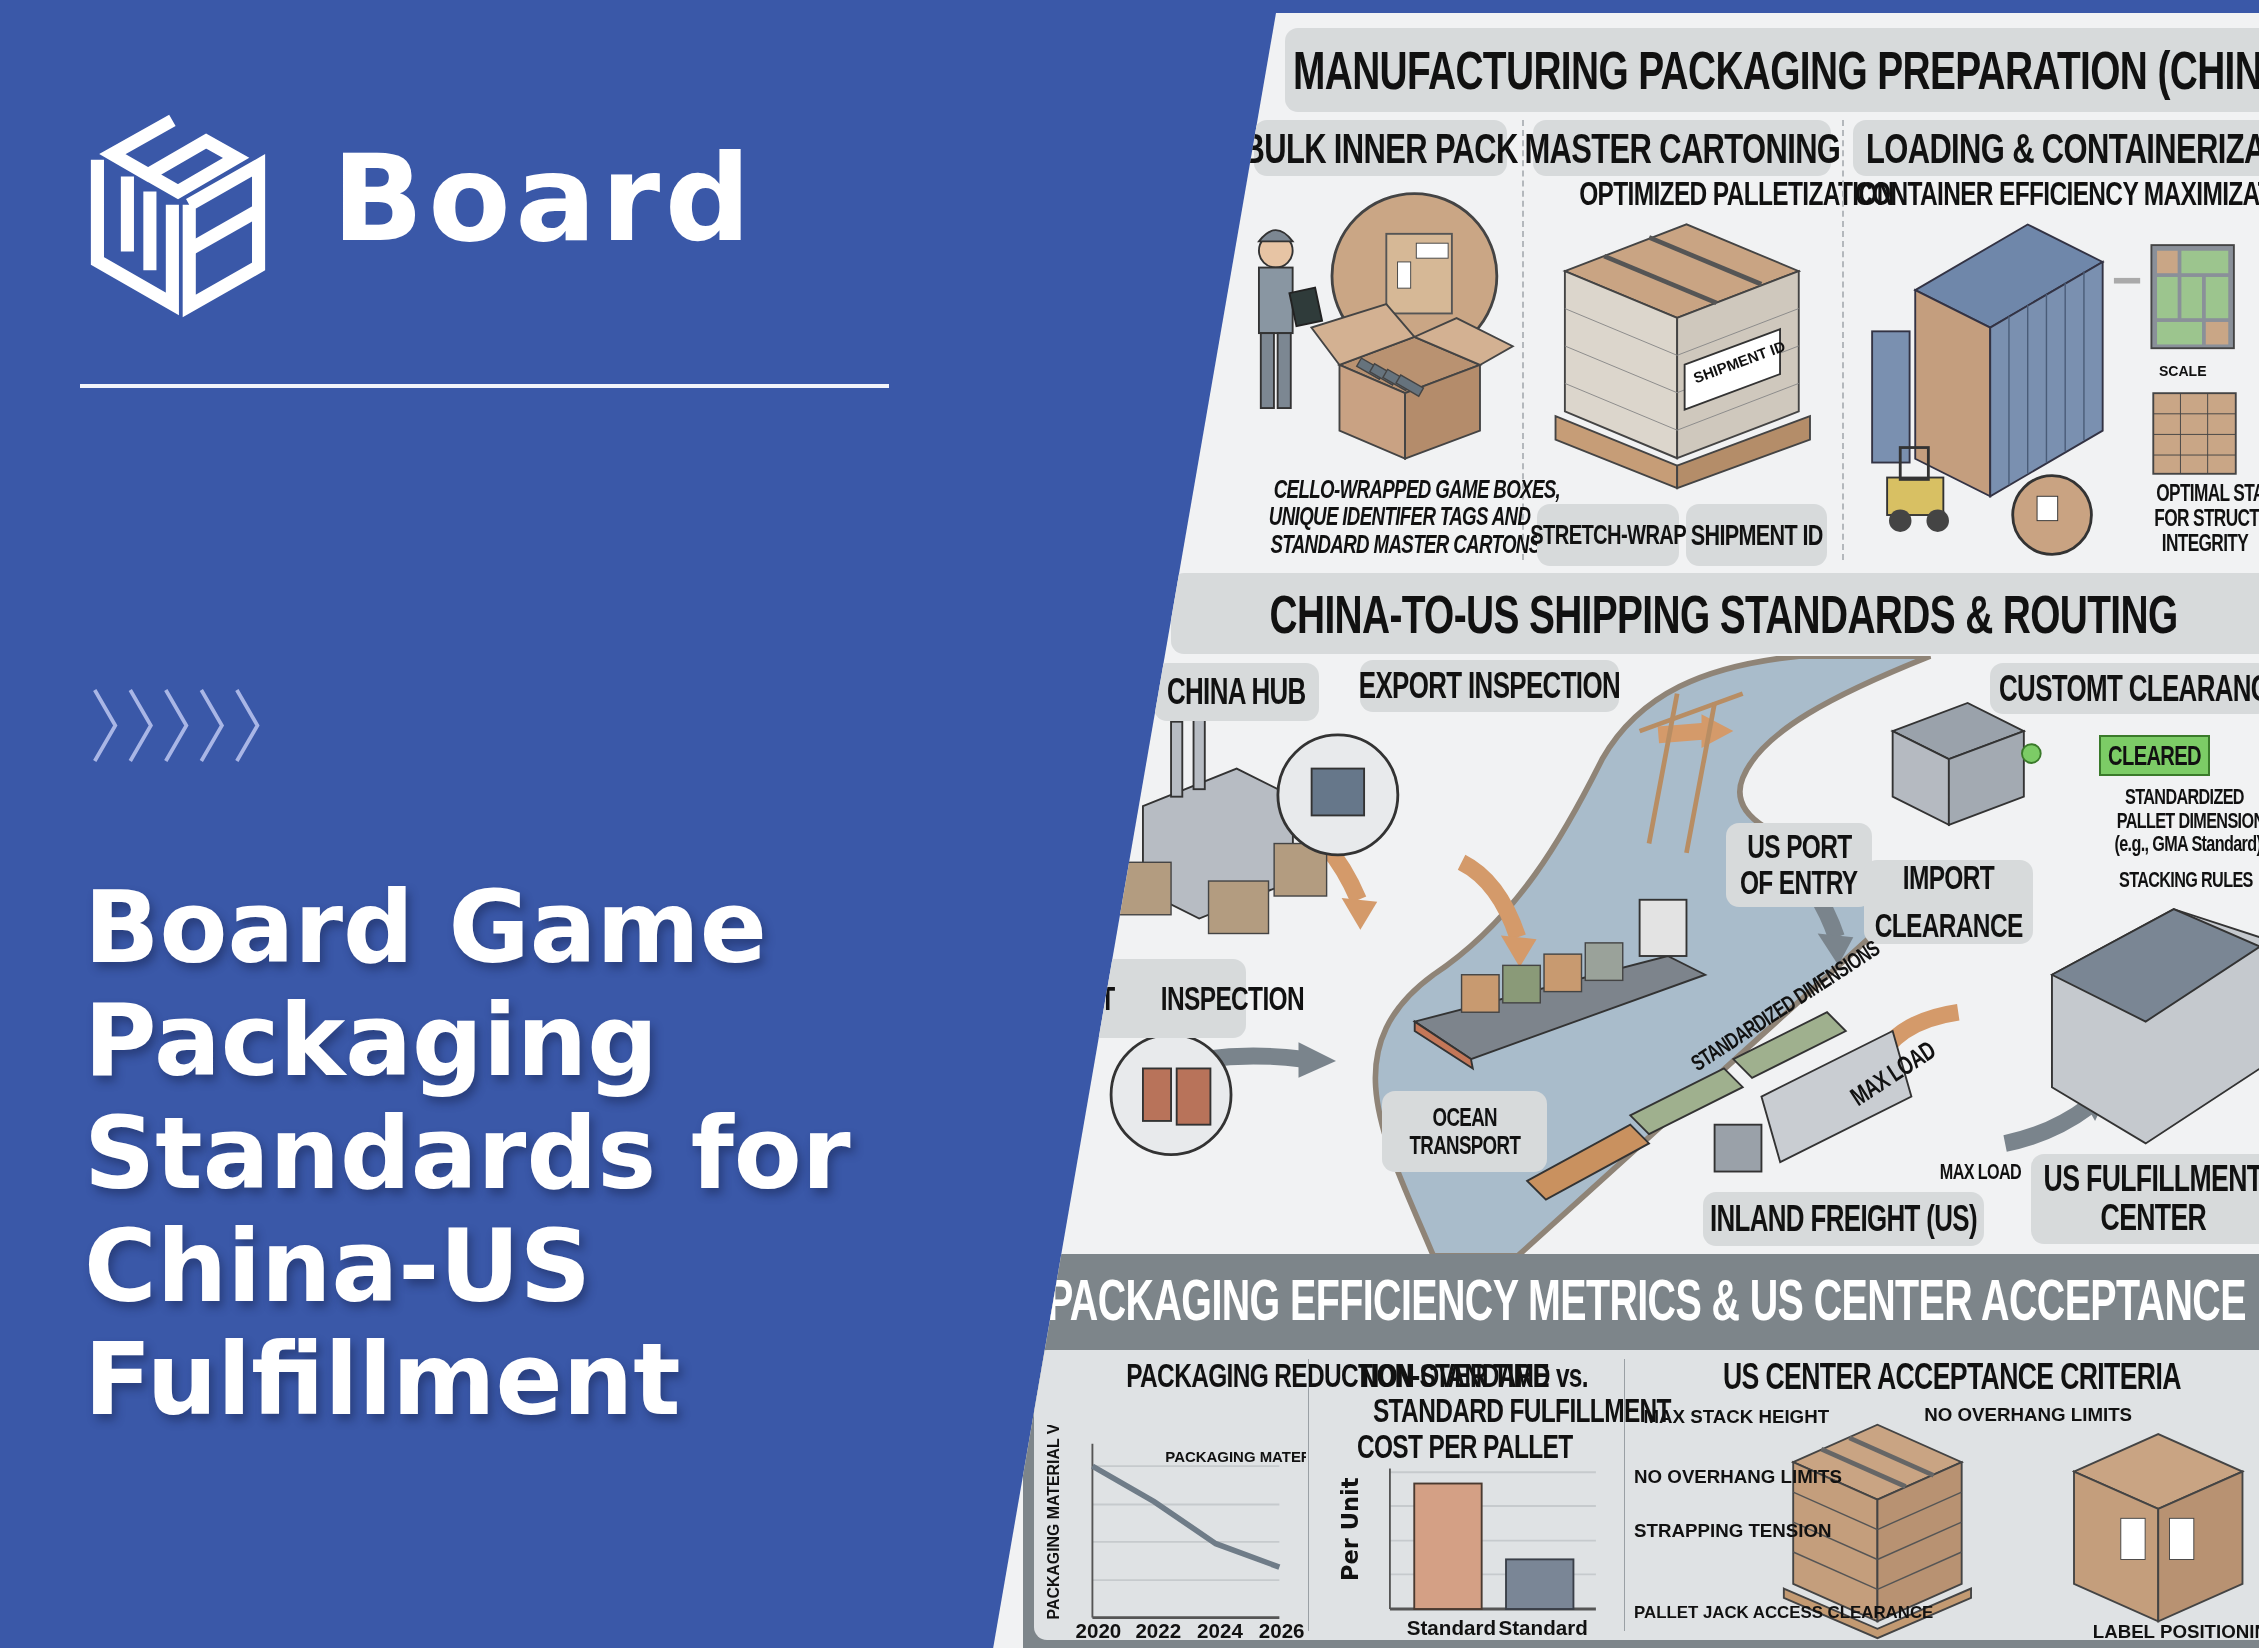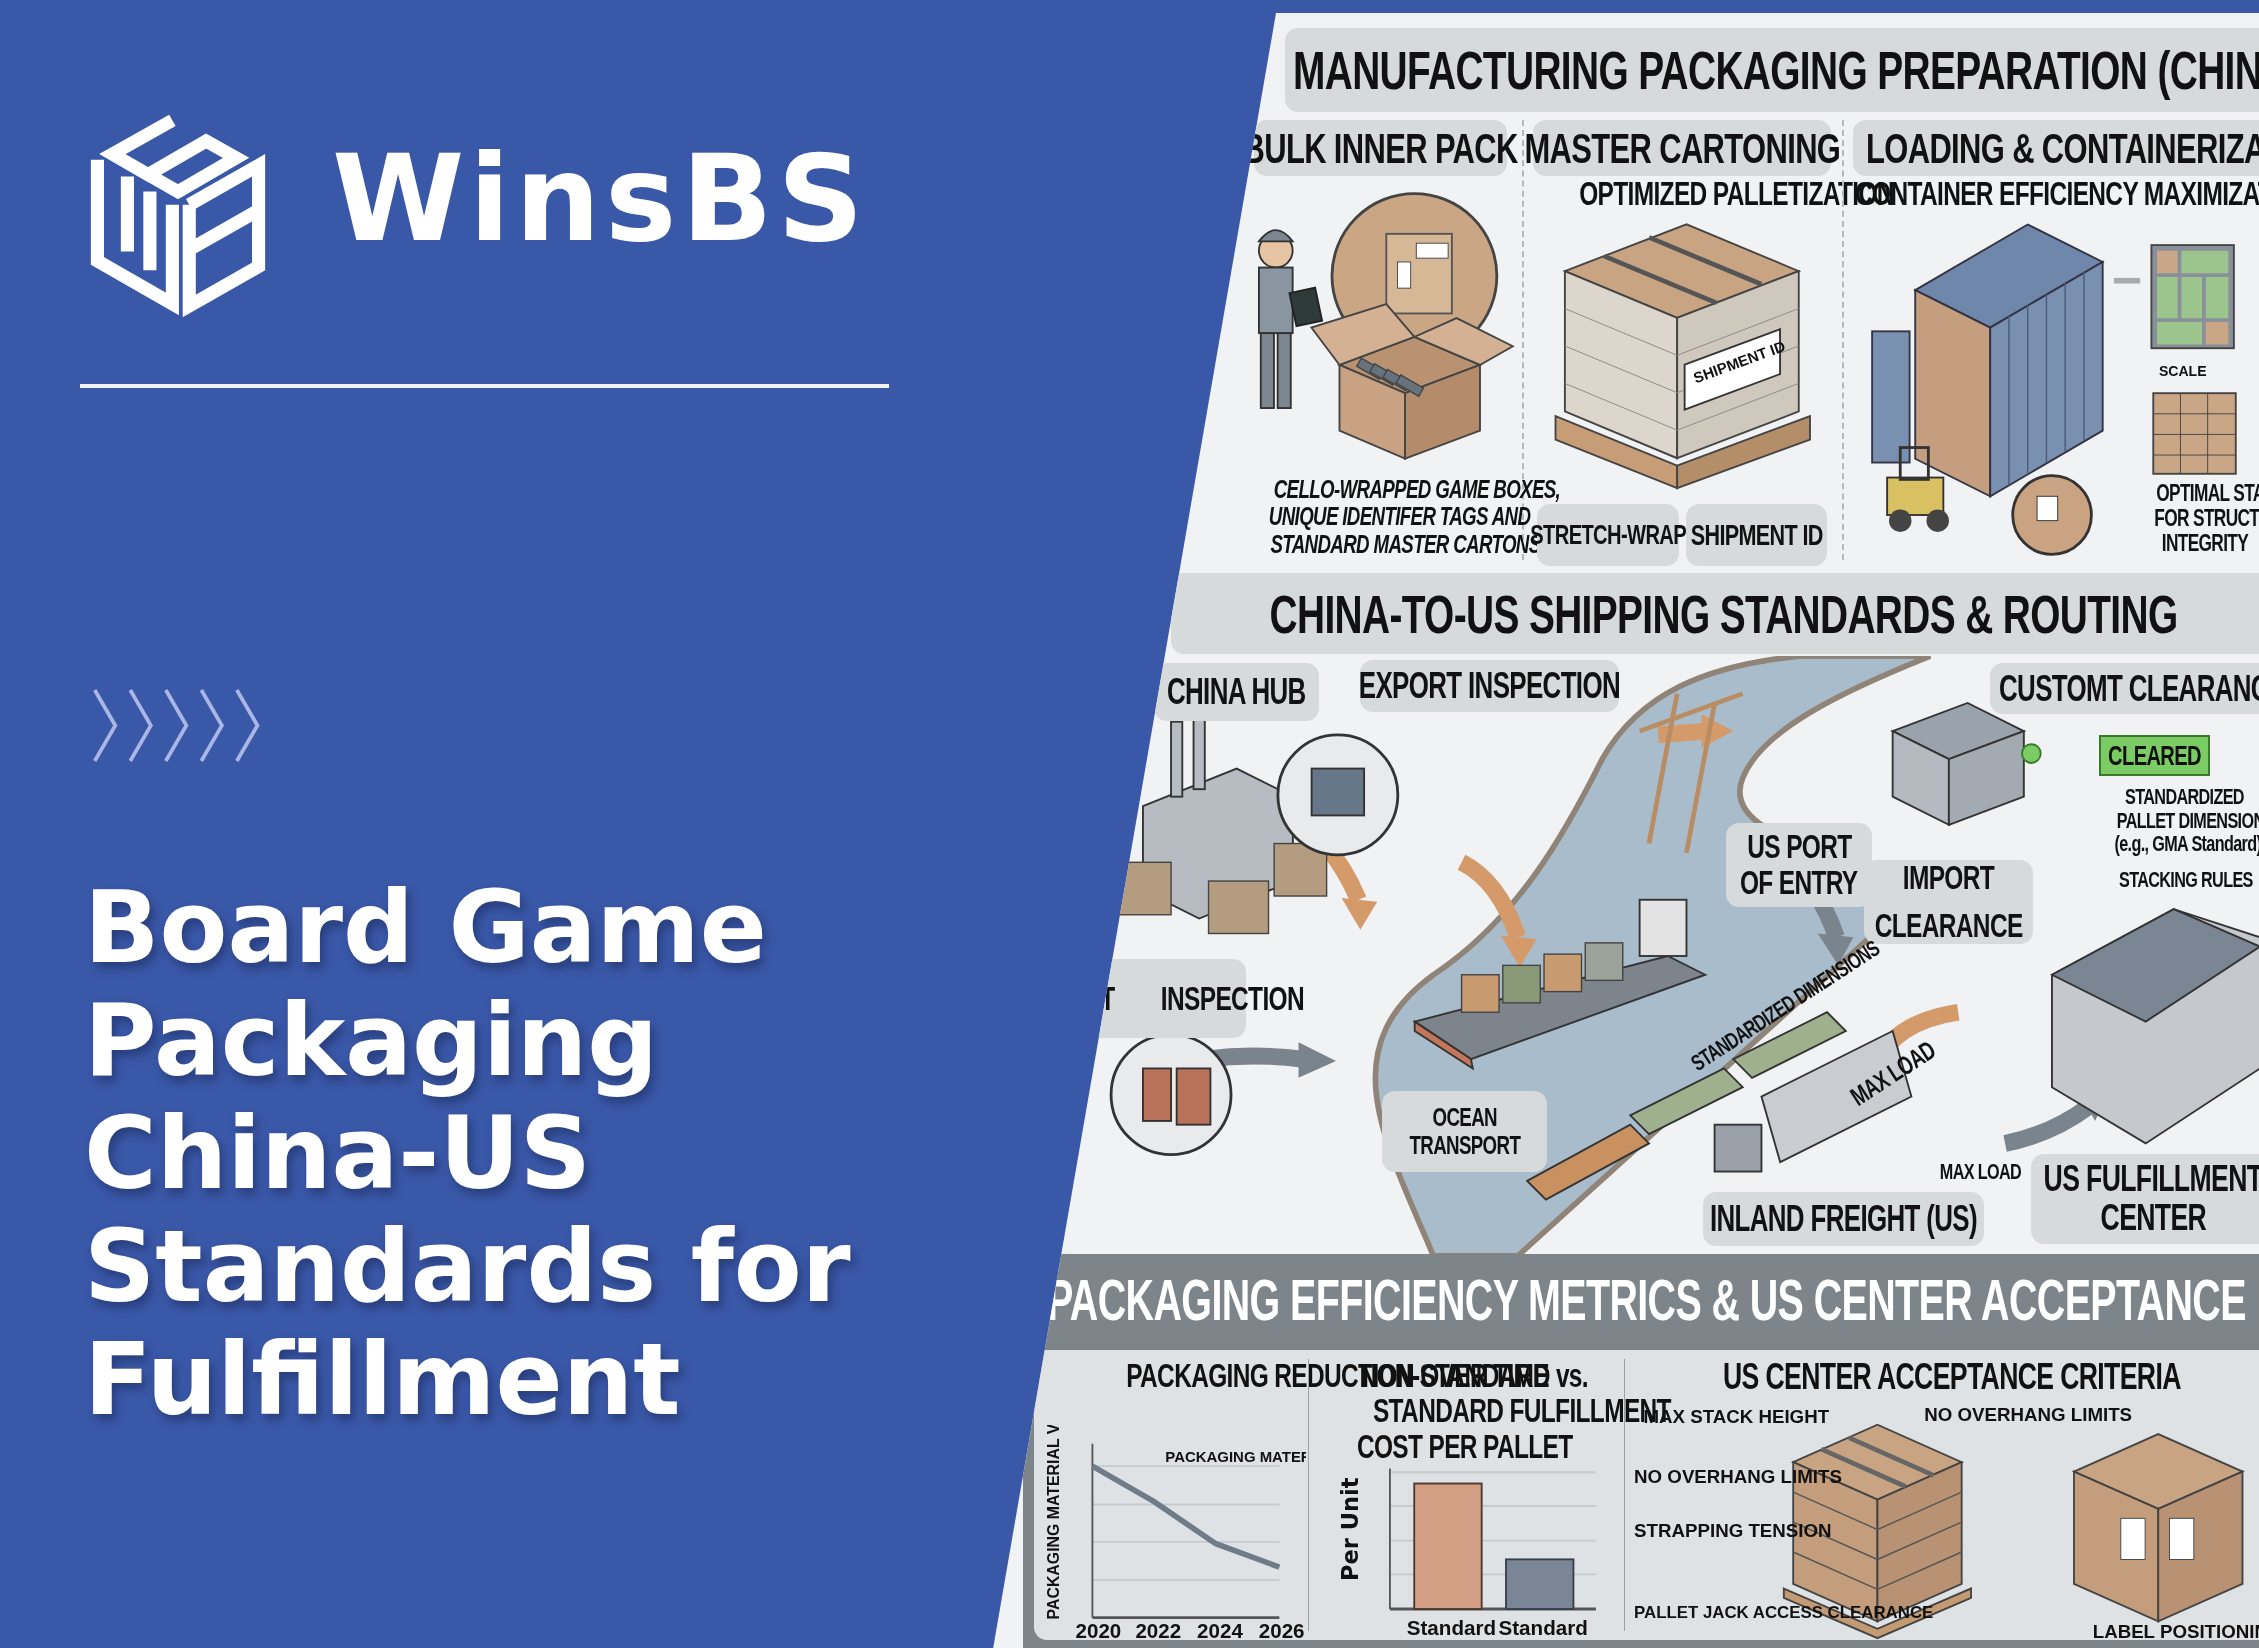--- a/index.html
+++ b/index.html
@@ -51,38 +51,38 @@
 
         <polyline points="12,52 12,160 92,206 92,100"></polyline>
         <polyline points="44,70 44,150"></polyline>
         <polyline points="68,86 68,170"></polyline>
 
         <polyline points="110,100 184,58 184,166 110,208 110,100"></polyline>
         <polyline points="110,148 184,106"></polyline>
       </g>
     </svg>
   </div>
-  <div class="brand">WinsBS</div>
+  <div class="brand">Board</div>
   <div class="divider"></div>
   <div class="chevrons">
     <svg width="187" height="75" viewBox="0 0 200 80">
       <g fill="none" stroke="#a9b6e6" stroke-width="4">
         <polyline points="4,2 26,40 4,78"></polyline>
         <polyline points="42,2 64,40 42,78"></polyline>
         <polyline points="80,2 102,40 80,78"></polyline>
         <polyline points="118,2 140,40 118,78"></polyline>
         <polyline points="156,2 178,40 156,78"></polyline>
       </g>
     </svg>
   </div>
   <div class="title">
     <span>Board Game</span>
     <span>Packaging</span>
+    <span>Standards for</span>
     <span>China-US</span>
-    <span>Standards for</span>
     <span>Fulfillment</span>
   </div>
 </div>
 
 <div class="right">
 
   <div class="pill cond h1" style="justify-content:flex-start;padding-left:7.5px;">
     <span style="transform-origin:left center;">MANUFACTURING PACKAGING PREPARATION (CHINA HUB)</span>
   </div>
 

